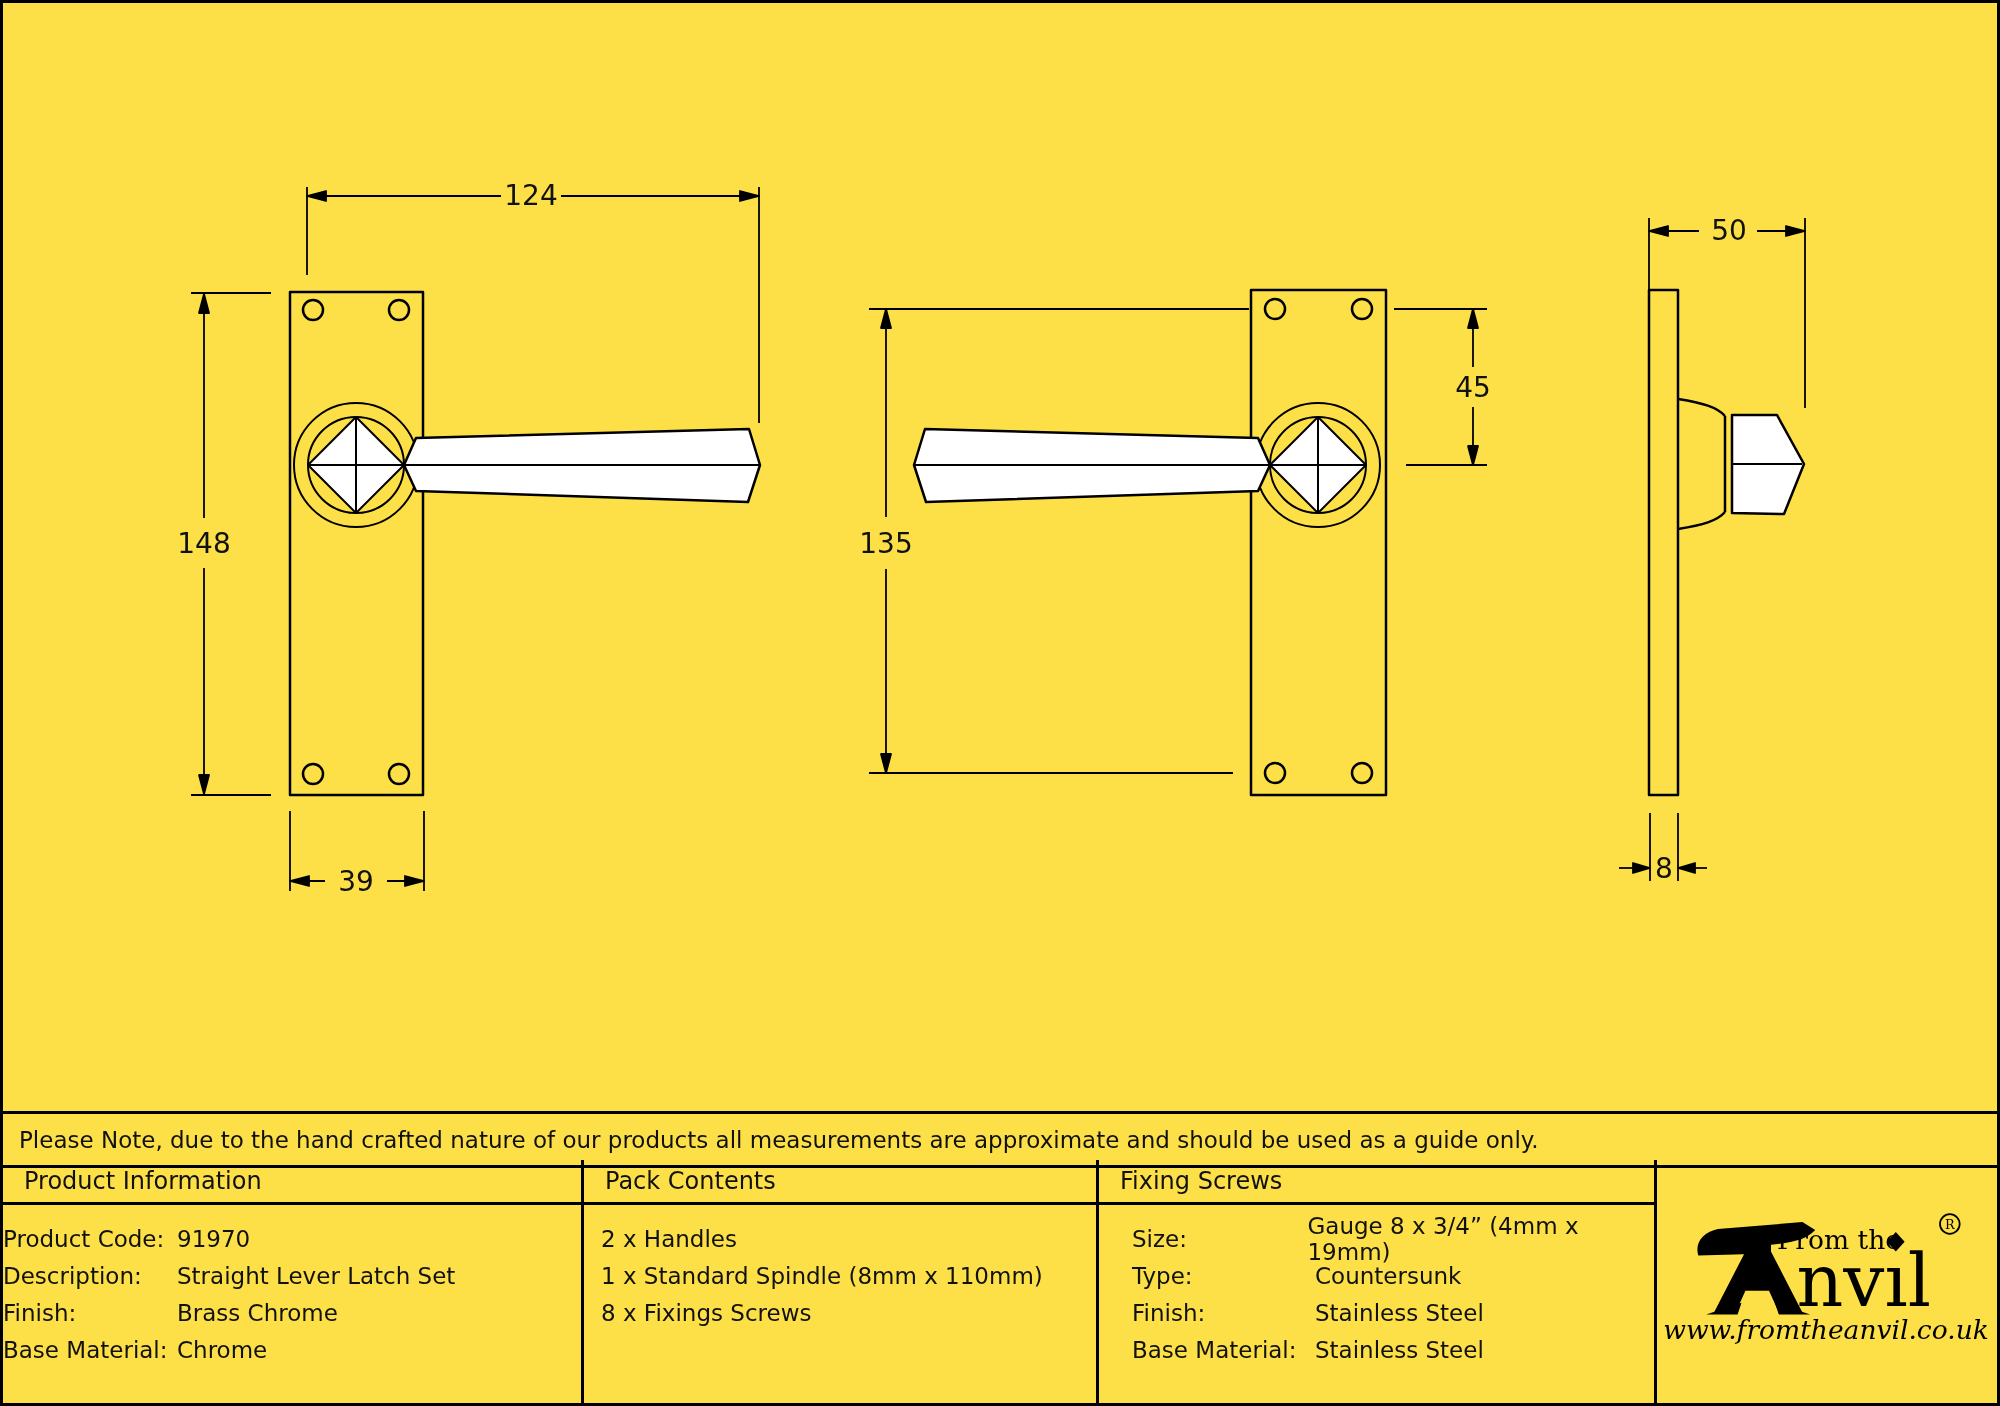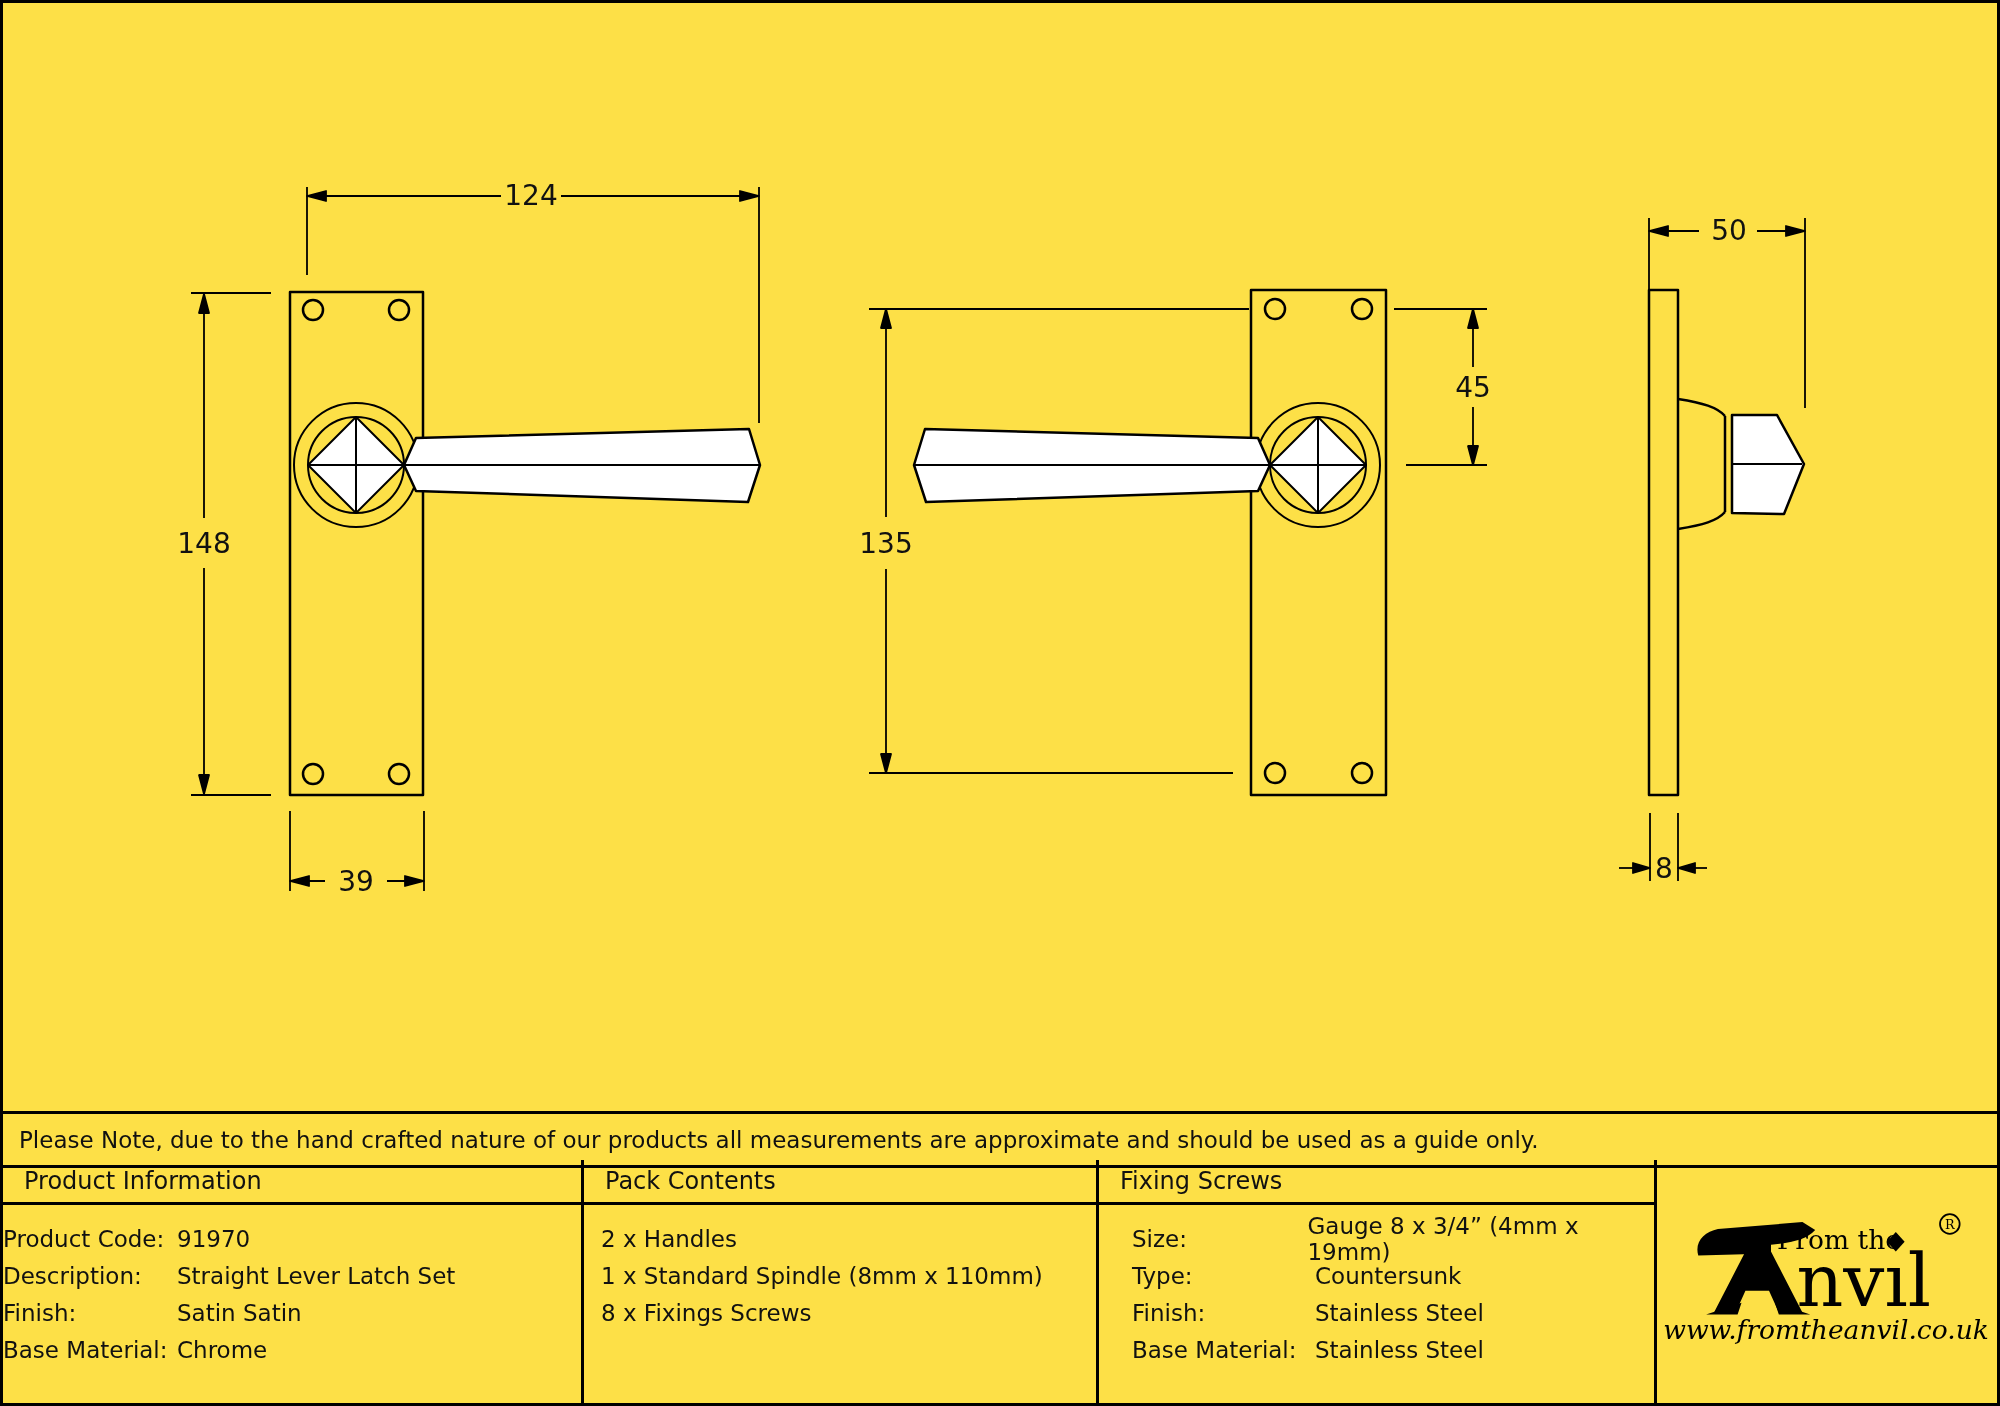--- a/index.html
+++ b/index.html
@@ -174,21 +174,21 @@
         <div class="kv-row">
           <span class="kv-label">Product Code:</span>
           <span class="kv-value">91970</span>
         </div>
         <div class="kv-row">
           <span class="kv-label">Description:</span>
           <span class="kv-value">Straight Lever Latch Set</span>
         </div>
         <div class="kv-row">
           <span class="kv-label">Finish:</span>
-          <span class="kv-value">Satin Satin</span>
+          <span class="kv-value">Brass Chrome</span>
         </div>
         <div class="kv-row">
           <span class="kv-label">Base Material:</span>
           <span class="kv-value">Chrome</span>
         </div>
       </div>
     </div>
 
     <div class="col col2 col-divider">
       <div class="col-header">

